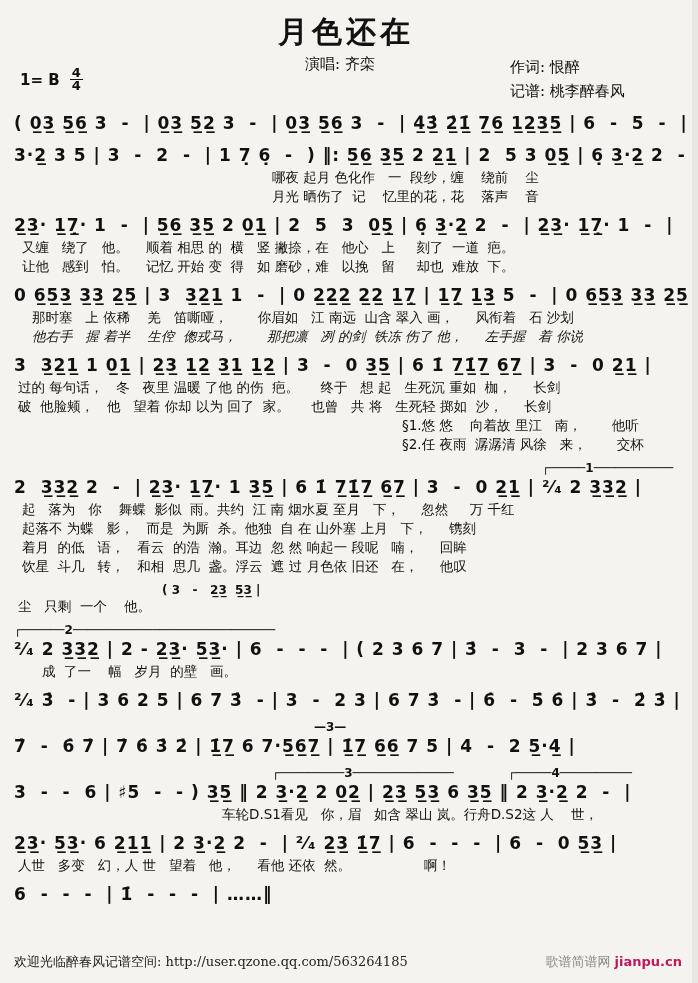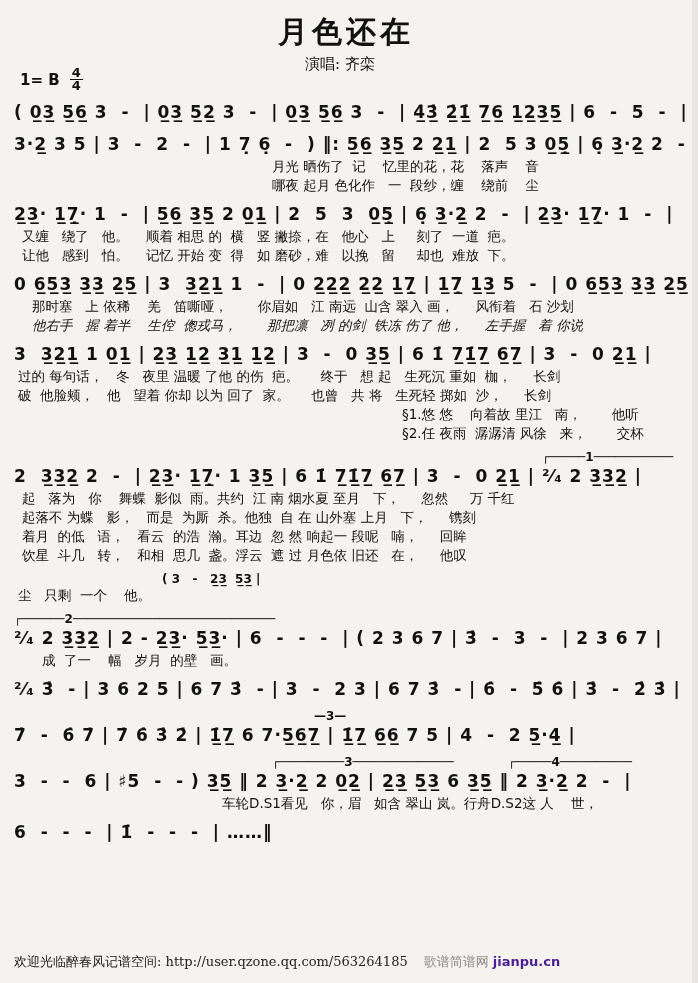--- a/index.html
+++ b/index.html
@@ -28,21 +28,21 @@
   .n-line{
     font-size:17px;font-weight:bold;line-height:25px;white-space:pre;
     letter-spacing:1px;font-family:"DejaVu Sans",sans-serif;
   }
   .l-line{
     font-size:13.5px;line-height:19px;white-space:pre;
     font-family:"DejaVu Sans",sans-serif;
   }
   .footer{
     position:absolute;left:14px;right:10px;bottom:12px;
-    display:flex;align-items:flex-end;gap:16px;
+    display:flex;justify-content:space-between;align-items:flex-end;gap:16px;
   }
   .footer-note{font-size:13px;font-family:"DejaVu Serif",serif;color:#222;}
   .watermark{font-size:13px;}
   .wm-site{color:#8a8a8a;}
   .wm-domain{font-weight:bold;}
 </style>
 </head>
 <body>
 
 <div class="page">
@@ -51,30 +51,34 @@
 
   <div class="meta">
     <div class="meta-left">
       <span>1= B</span>
       <span class="timesig">
         <span class="tt">4</span>
         <span>4</span>
       </span>
     </div>
     <div class="meta-mid">演唱: 齐栾</div>
+    <div class="meta-right">
+      <div>作词: 恨醉</div>
+      <div>记谱: 桃李醉春风</div>
+    </div>
   </div>
 
   <div class="score" id="score">
       <div class="system">
         <div class="n-line">( 0̲3̲ 5̲6̲ 3  -  | 0̲3̲ 5̲2̲ 3  -  | 0̲3̲ 5̲6̲ 3  -  | 4̲̇3̲̇ 2̲̇1̲̇ 7̲6̲ 1̲2̲3̲5̲ | 6  -  5  -  |</div>
       </div>
       <div class="system">
         <div class="n-line">3·2̲ 3 5 | 3  -  2  -  | 1 7̣ 6̣  -  ) ‖: 5̲6̲ 3̲5̲ 2 2̲1̲ | 2  5 3 0̲5̲̣ | 6̣ 3̲·2̲ 2  -  |</div>
+        <div class="l-line" style="padding-left: 258px;">哪夜 起月 色化作   一  段纱，缠    绕前    尘</div>
         <div class="l-line" style="padding-left: 258px;">月光 晒伤了  记    忆里的花，花    落声    音</div>
-        <div class="l-line" style="padding-left: 258px;">哪夜 起月 色化作   一  段纱，缠    绕前    尘</div>
       </div>
       <div class="system">
         <div class="n-line">2̲3̲· 1̲7̲̣· 1  -  | 5̲6̲ 3̲5̲ 2 0̲1̲ | 2  5  3  0̲5̲̣ | 6̣ 3̲·2̲ 2  -  | 2̲3̲· 1̲7̲̣· 1  -  |</div>
         <div class="l-line" style="padding-left: 8px;">又缠   绕了   他。    顺着 相思 的  横   竖 撇捺，在   他心   上     刻了  一道  疤。</div>
         <div class="l-line" style="padding-left: 8px;">让他   感到   怕。    记忆 开始 变  得   如 磨砂，难   以挽   留     却也  难放  下。</div>
       </div>
       <div class="system">
         <div class="n-line">0 6̲5̲3̲ 3̲3̲ 2̲5̲ | 3  3̲2̲1̲ 1  -  | 0 2̲2̲2̲ 2̲2̲ 1̲7̲̣ | 1̲7̲̣ 1̲3̲ 5  -  | 0 6̲5̲3̲ 3̲3̲ 2̲5̲ |</div>
         <div class="l-line" style="padding-left: 18px;">那时塞   上 依稀    羌   笛嘶哑，       你眉如   江 南远  山含 翠入 画，     风衔着   石 沙划</div>
         <div class="l-line" style="padding-left: 18px; font-style: italic;">他右手   握 着半    生倥  偬戎马，       那把凛   冽 的剑  铁冻 伤了 他，     左手握   着 你说</div>
@@ -109,25 +113,29 @@
       <div class="system">
         <div class="p-line" style="padding-left: 300px;">—3—</div>
         <div class="n-line">7̇  -  6̇ 7̇ | 7̇ 6̇ 3̇ 2̇ | 1̲̇7̲ 6 7·5̲6̲7̲ | 1̲̇7̲ 6̲6̲ 7 5 | 4  -  2 5̲·4̲ |</div>
       </div>
       <div class="system">
         <div class="p-line" style="padding-left: 258px;">┌─────────3──────────────             ┌─────4──────────</div>
         <div class="n-line">3  -  -  6 | ♯5  -  - ) 3̲5̲ ‖ 2 3̲·2̲ 2 0̲2̲ | 2̲3̲ 5̲3̲ 6 3̲5̲ ‖ 2 3̲·2̲ 2  -  |</div>
         <div class="l-line" style="padding-left: 208px;">车轮D.S1看见   你，眉   如含 翠山 岚。行舟D.S2这 人    世，</div>
       </div>
       <div class="system">
+        <div class="n-line">2̲3̲· 5̲3̲· 6 2̲1̲1̲ | 2 3̲·2̲ 2  -  | ²⁄₄ 2̲3̲ 1̲̇7̲ | 6  -  -  -  | 6  -  0 5̲3̲ |</div>
+        <div class="l-line" style="padding-left: 4px;">人世   多变   幻，人 世   望着   他，     看他 还依  然。                 啊！</div>
+      </div>
+      <div class="system">
         <div class="n-line">6  -  -  -  | 1̇  -  -  -  | ……‖</div>
       </div>
     </div>
 
   <div class="footer">
     <span class="footer-note">欢迎光临醉春风记谱空间: http://user.qzone.qq.com/563264185</span>
     <span class="watermark">
       <span class="wm-site">歌谱简谱网</span>
-      <span class="wm-domain" style="color: #4c1d95;">jianpu.cn</span>
+      <span class="wm-domain" style="color: #be185d;">jianpu.cn</span>
     </span>
   </div>
 
 </div>
 
 </body></html>

